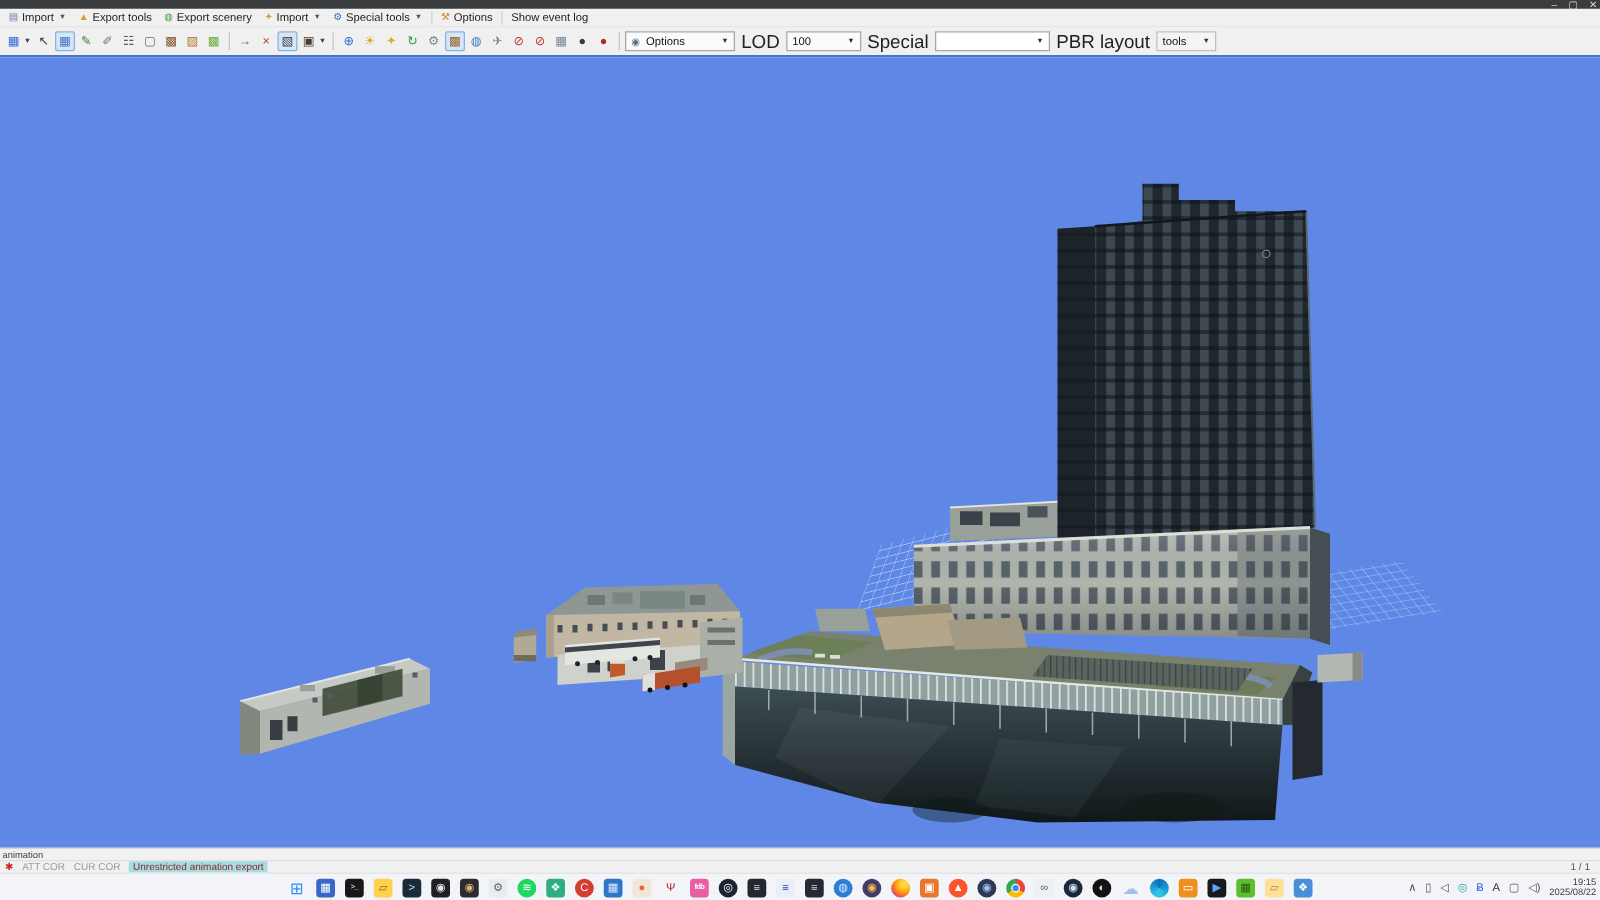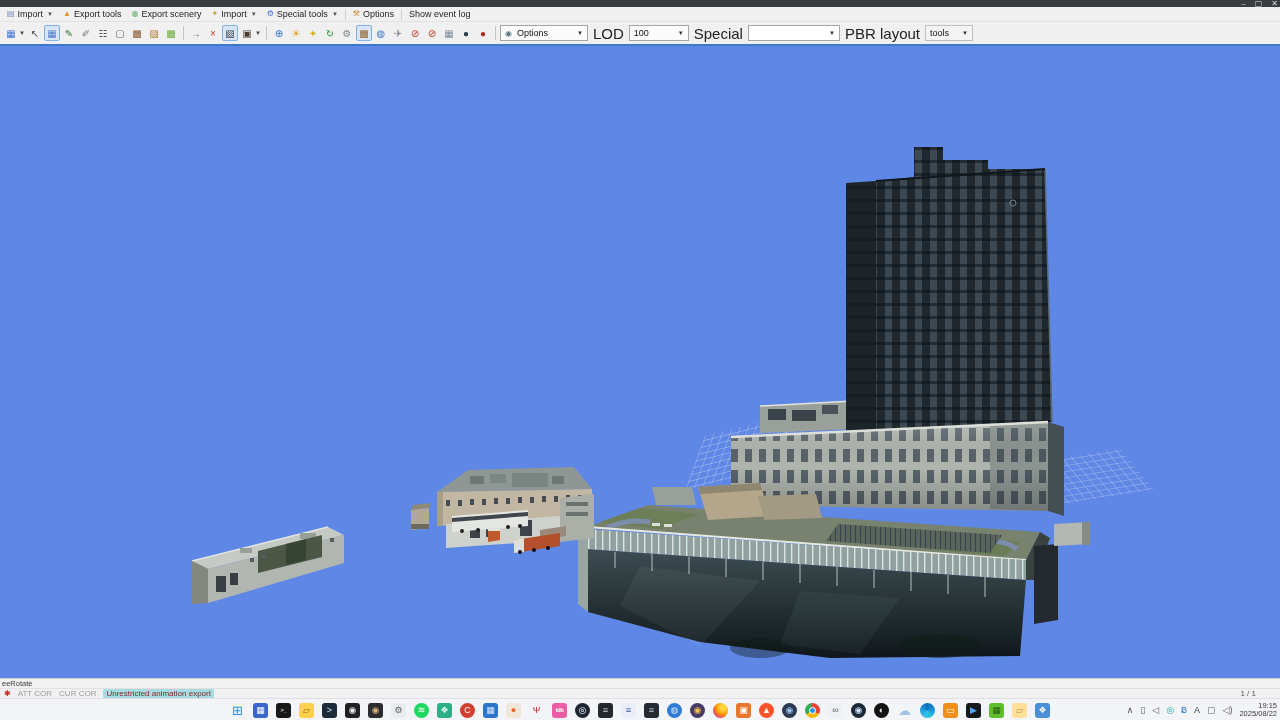--- a/index.html
+++ b/index.html
@@ -32,21 +32,21 @@
   #viewport{height:632px;position:relative;cursor:crosshair}
   #viewport svg{position:absolute;inset:0;display:block}
   
   #status1{height:10px;background:#f1f1f1;border-top:1px solid #cccccc;font-size:7.5px;color:#3c3c3c;
     line-height:9px;padding-left:2px}
   #status2{height:10px;background:#f1f1f1;border-top:1px solid #e0e0e0;display:flex;align-items:center;
     font-size:8px;gap:7px;padding:0 4px}
   #status2 .warn{color:#c8281e;font-size:8px}
   #status2 .dim{color:#9b9b9b}
   #status2 .chip{padding:0 3px;border-radius:1px;line-height:9px}
-  #status2 .pager{margin-left:auto;color:#555;margin-right:20px}
+  #status2 .pager{margin-left:auto;color:#555;margin-right:4px}
   
   #taskbar{height:22px;background:#f3f4f7;border-top:1px solid #dfdfe2;position:relative}
   #tb-center{position:absolute;left:50%;top:0;height:22px;transform:translateX(-50%);
     display:flex;align-items:center;gap:6px}
   .ticon{width:17px;height:17px;display:flex;align-items:center;justify-content:center;cursor:default}
   .gbox{width:15px;height:15px;border-radius:3px;display:flex;align-items:center;justify-content:center;
     font-size:9px;line-height:1;overflow:hidden}
   .gbox.round{border-radius:50%}
   .gbox.txt{font-size:6px;font-weight:bold;letter-spacing:-.5px}
   .gbox.big{font-size:13px}
@@ -338,21 +338,21 @@
     <rect x="230" y="527" width="8" height="12" fill="#383e42"></rect>
     <rect x="250" y="512" width="4" height="4" fill="#565c60"></rect>
         <rect x="262" y="509" width="4" height="4" fill="#565c60"></rect>
     <rect x="330" y="492" width="4" height="4" fill="#565c60"></rect>
     <polygon points="192,515 208,523 208,557 192,558" fill="#83887f"></polygon>
   </g>
 </svg>
 </div>
 
 <div id="status1">
-  <span>eeRotate</span>
+  <span>animation</span>
 </div>
 <div id="status2">
   <span class="warn">✱</span>
   <span class="dim">ATT COR</span>
   <span class="dim">CUR COR</span>
   <span class="chip" id="status-chip" style="background: rgb(165, 221, 226); color: rgb(138, 31, 31);">Unrestricted animation export</span>
   <span class="pager">1 / 1</span>
 </div>
 
 <div id="taskbar">

